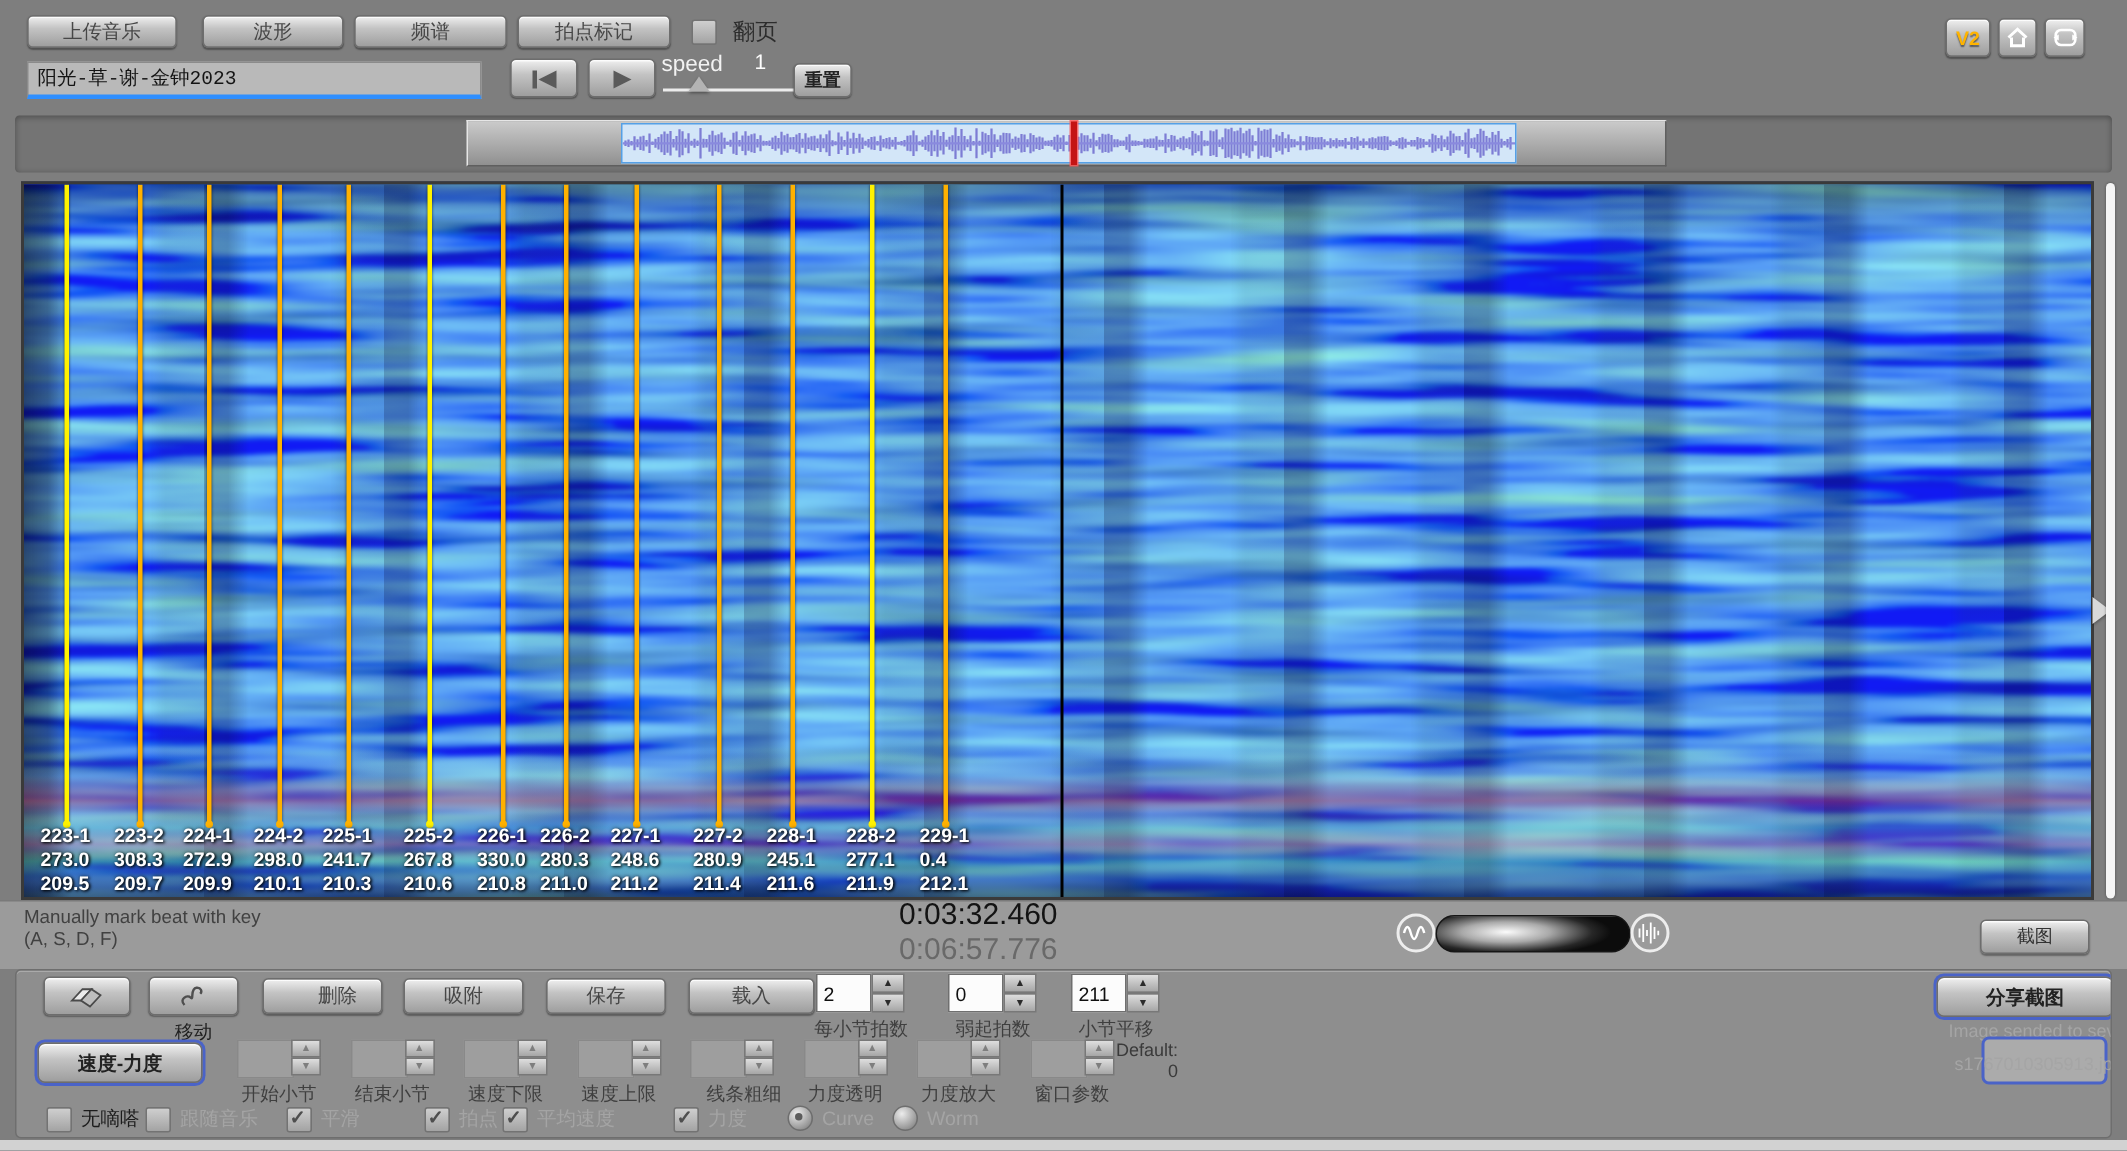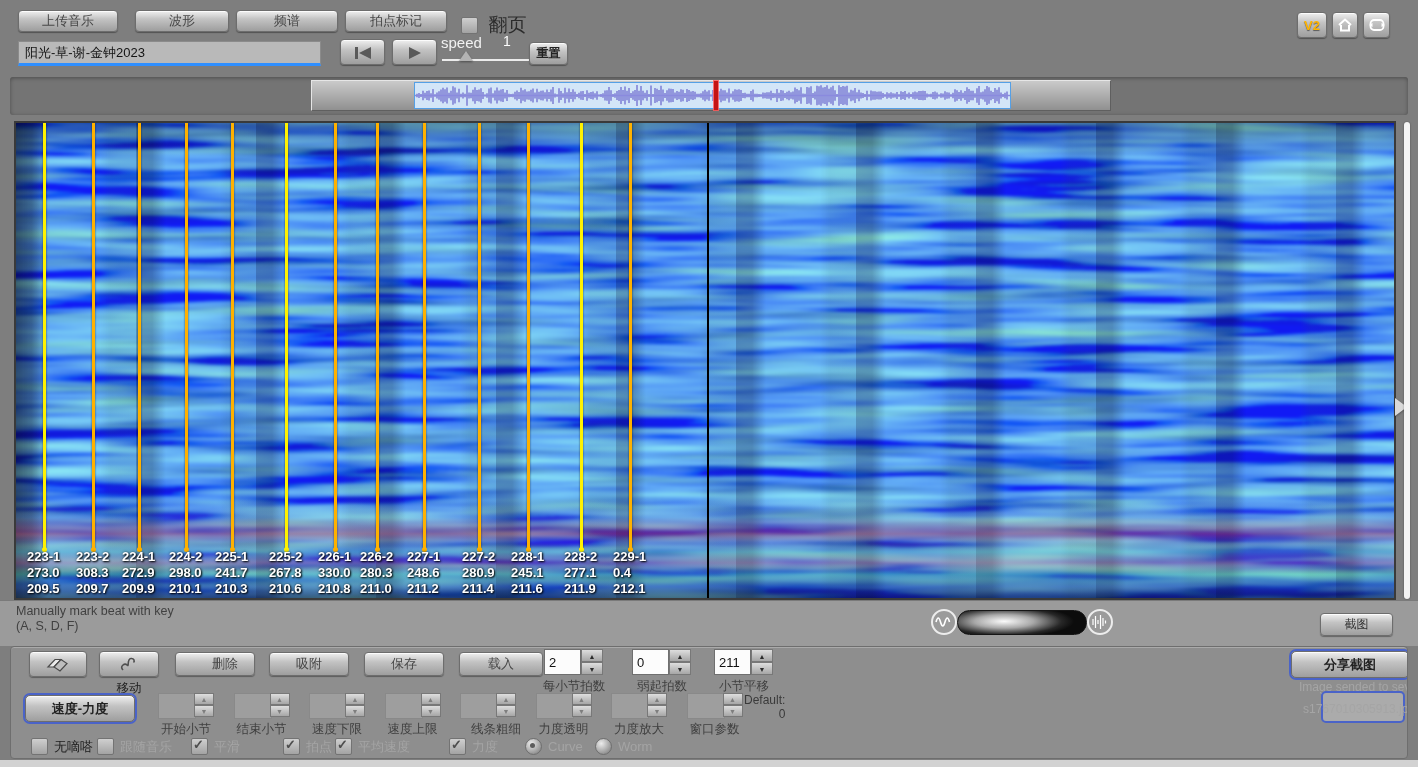--- a/index.html
+++ b/index.html
@@ -88,24 +88,24 @@
 <div class="app">
 
   <div class="abs" style="left:0;top:0;width:1418px;height:68px;">
     <button class="btn" style="left:18px;top:10px;width:100px;height:22px;">上传音乐</button>
     <button class="btn" style="left:135px;top:10px;width:94px;height:22px;">波形</button>
     <button class="btn" style="left:236px;top:10px;width:102px;height:22px;">频谱</button>
     <button class="btn" style="left:345px;top:10px;width:102px;height:22px;">拍点标记</button>
 
     <label class="abs" style="left:461px;top:12px;white-space:nowrap;cursor:pointer;">
       <span class="cbx"></span>
-      <span style="font-size:19px;color:#2c2c2c;margin-left:6px;vertical-align:middle;">翻页</span>
+      <span style="font-size:15px;color:#2c2c2c;margin-left:6px;vertical-align:middle;">翻页</span>
     </label>
 
-    <div class="abs song-input" style="left:18px;top:41px;width:303px;height:25px;">
+    <div class="abs song-input" style="left:18px;top:41px;width:303px;height:25px;font-family:Liberation Mono, monospace;">
       <span>阳光-草-谢-金钟2023</span>
     </div>
 
     <button class="btn" style="left:340px;top:39px;width:45px;height:26px;">
       <svg width="22" height="14" viewBox="0 0 22 14" style="vertical-align:middle;">
         <rect x="3" y="1" width="3" height="12" fill="#5a5a5a"></rect>
         <polygon points="19,1 7,7 19,13" fill="#5a5a5a"></polygon>
       </svg>
     </button>
     <button class="btn" style="left:392px;top:39px;width:45px;height:26px;">
@@ -290,20 +290,22 @@
   </div>
   <div class="abs edge-arrow" style="left:1395px;top:398px;"></div>
   <div class="abs edge-scrollbar" style="left:1404px;top:122px;width:6px;height:477px;"></div>
 
   <div class="abs status-row" style="left:0;top:600px;width:1418px;height:46px;">
     <div class="abs hint" style="left:16px;top:3px;">
       <div>Manually mark beat with key</div>
       <div>(A, S, D, F)</div>
     </div>
     <div class="abs" style="left:430px;top:-2px;width:275px;text-align:right;line-height:23px;">
+      <div class="time-main">0:03:32.460</div>
+      <div class="time-total">0:06:57.776</div>
     </div>
     <div class="abs wave-icon-circle" style="left:931px;top:8px;">
       <svg width="22" height="22" viewBox="0 0 22 22">
           <path d="M3 11 q2.3 -8 4.5 0 q2.3 8 4.5 0 q2.3 -8 4.5 0" stroke="#fff" stroke-width="1.6" fill="none"></path>
         </svg>
     </div>
     <div class="abs zoom-pill" style="left:957px;top:9px;width:130px;height:25px;"></div>
     <div class="abs wave-icon-circle" style="left:1087px;top:8px;">
       <svg width="22" height="22" viewBox="0 0 22 22" style="display:block;margin:0 auto;">
         <g stroke="#fff" stroke-width="1.2">

